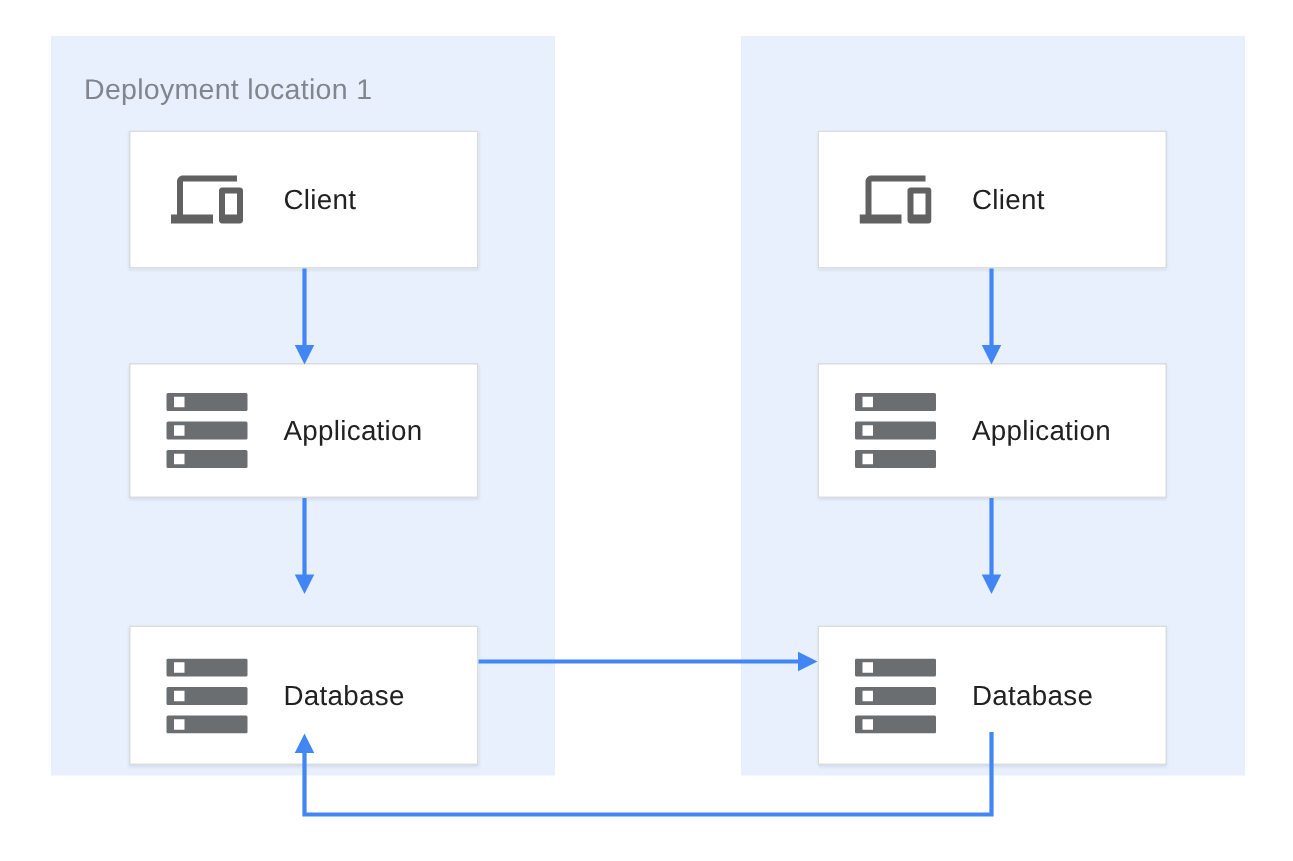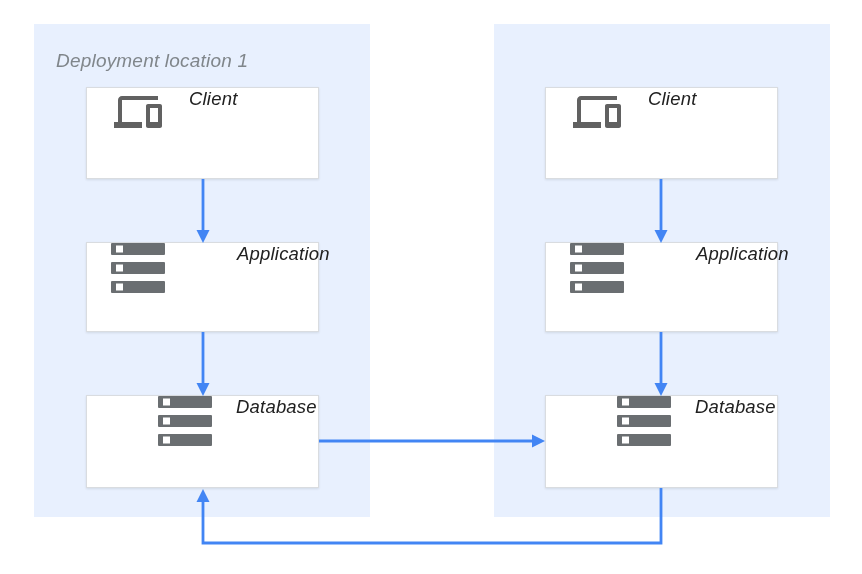--- a/index.html
+++ b/index.html
@@ -7,21 +7,20 @@
     padding: 0;
     background: #ffffff;
     font-family: "Liberation Sans", "DejaVu Sans", sans-serif;
   }
   .canvas {
     position: relative;
     width: 862px;
     height: 574px;
     background: #ffffff;
     overflow: hidden;
-    font-style: italic;
   }
   .panel {
     position: absolute;
     top: 24px;
     width: 336px;
     height: 493px;
     background: #e8f0fe;
   }
   .panel.loc1 { left: 34px; }
   .panel.loc2 { left: 494px; }
@@ -37,42 +36,42 @@
   .panel-title.loc1 { left: 56px; }
   .panel-title.loc2 { left: 516px; }
   .node {
     position: absolute;
     width: 233px;
     background: #ffffff;
     border: 1px solid #d9dce0;
     box-shadow: 0 1px 2px rgba(60,64,67,0.12);
     box-sizing: border-box;
     display: flex;
-    align-items: flex-start;
+    align-items: center;
   }
   .node .icon-cell {
     width: 58px;
     margin-left: 22px;
     display: flex;
     align-items: center;
     justify-content: center;
     flex: none;
   }
   .node .node-label {
     margin-left: 22px;
     font-size: 18.5px;
     color: #212121;
     letter-spacing: 0.2px;
     white-space: nowrap;
   }
   .col1 { left: 86px; }
   .col2 { left: 545px; }
   .row-client      { top: 87px;  height: 92px; }
-  .row-application { top: 242px; height: 90px; gap: 48px; }
-  .row-database    { top: 395px; height: 93px; padding-left: 47px; }
+  .row-application { top: 242px; height: 90px; }
+  .row-database    { top: 417px; height: 93px; }
   .arrows-layer {
     position: absolute;
     left: 0; top: 0;
     width: 862px;
     height: 574px;
     pointer-events: none;
   }
   .arrows-layer line, .arrows-layer polyline {
     stroke: #4285f4;
     stroke-width: 2.8;

